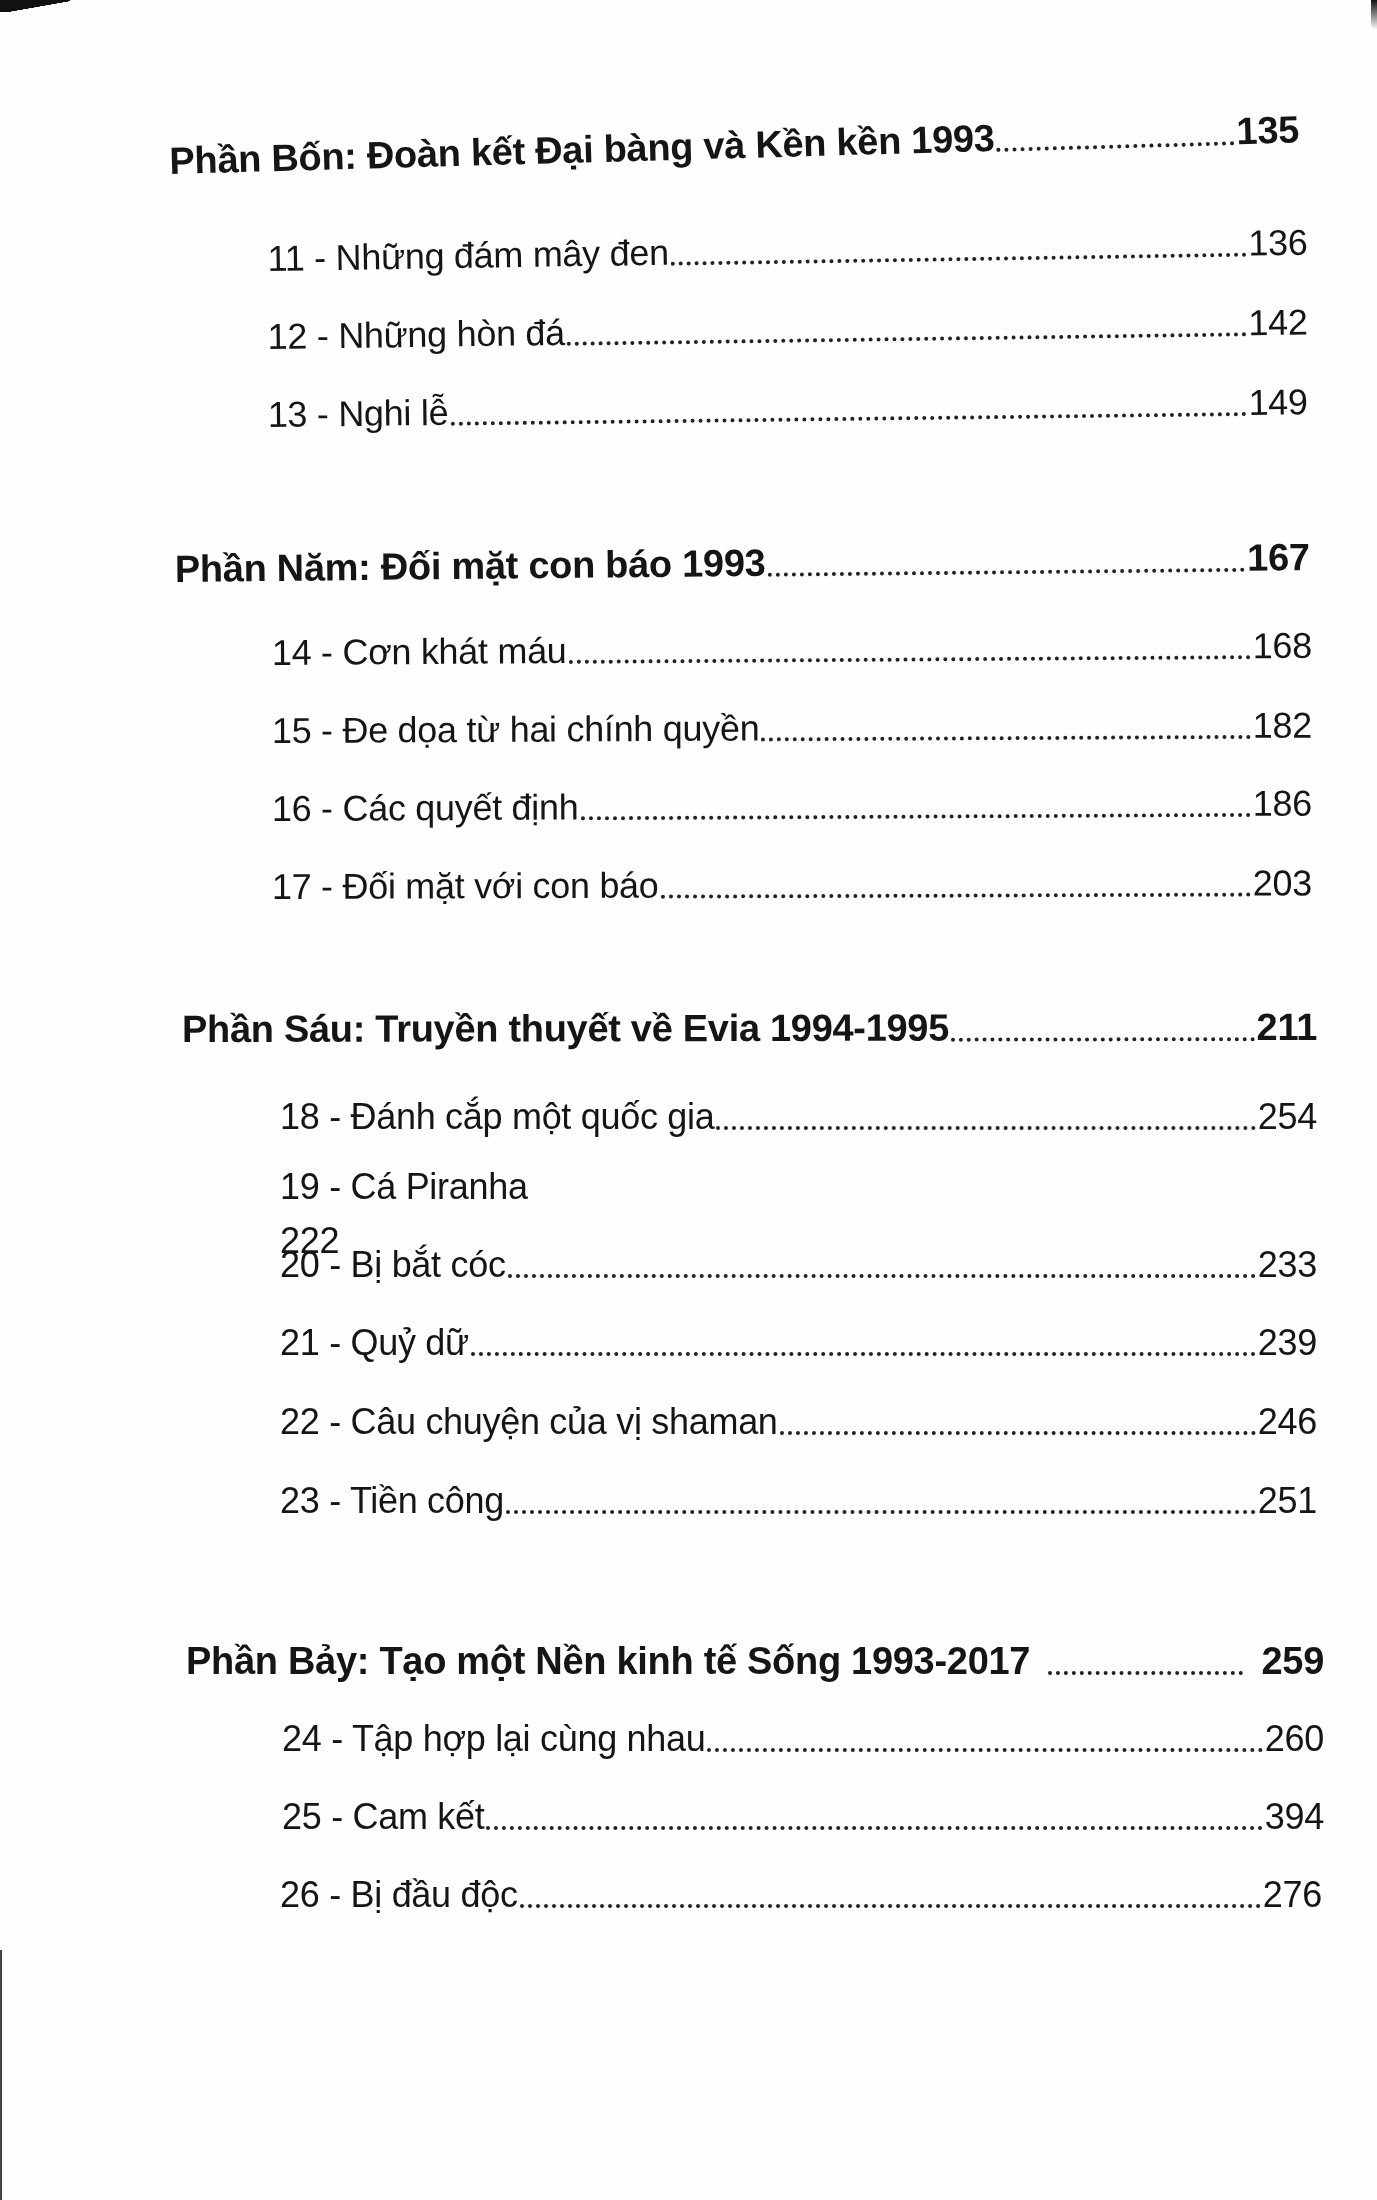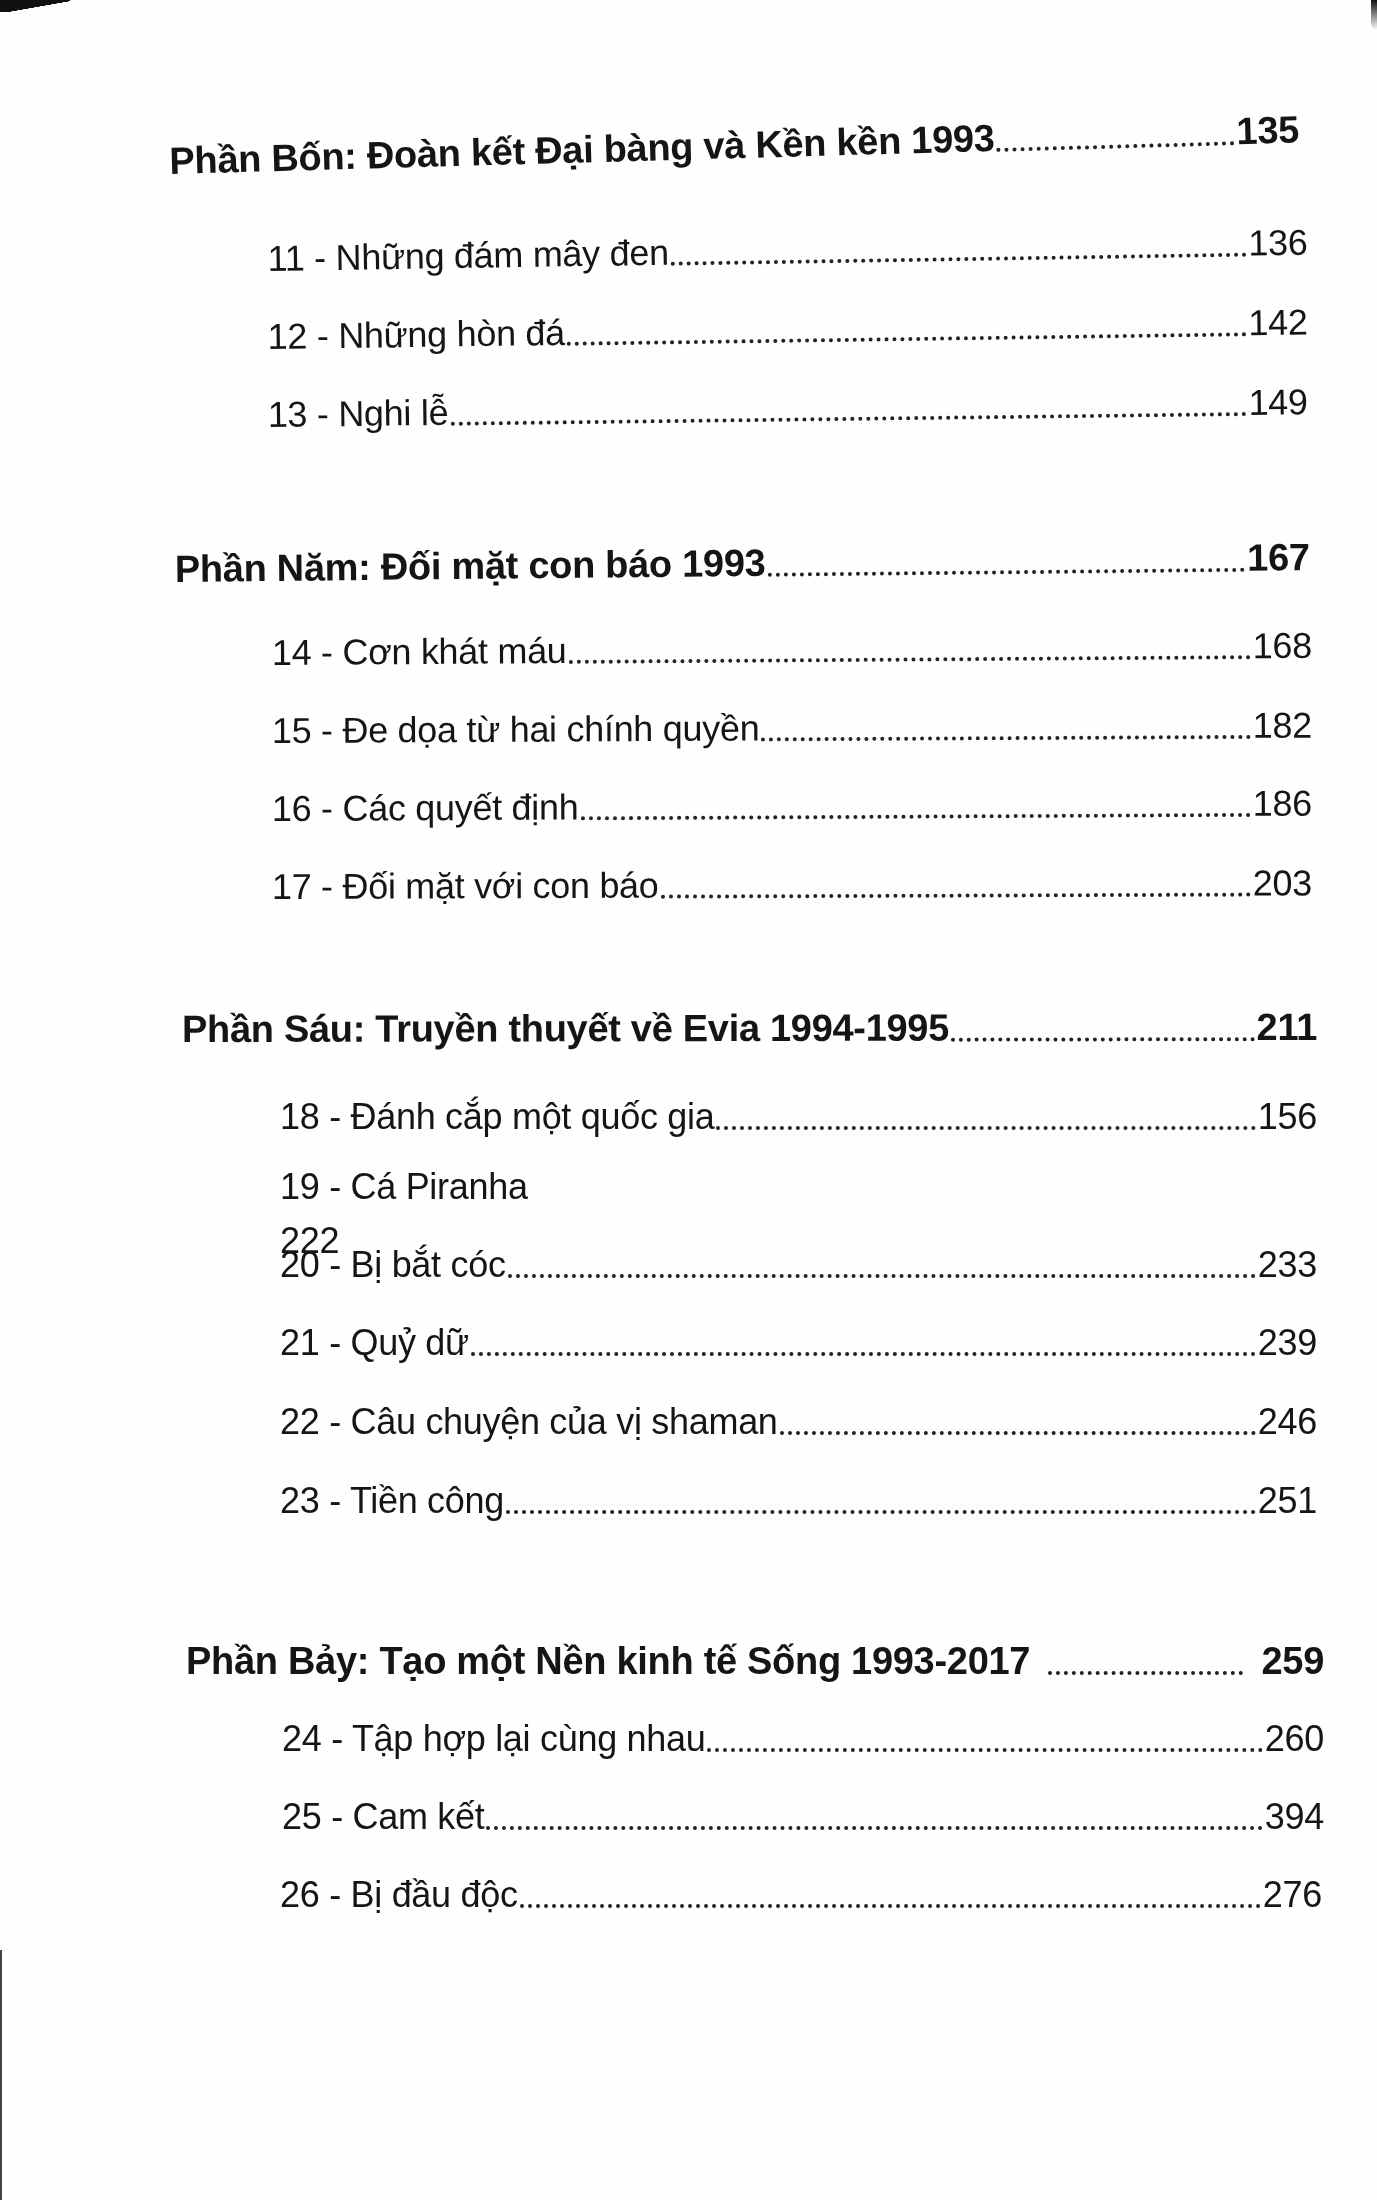--- a/index.html
+++ b/index.html
@@ -134,21 +134,21 @@
     </div>
 
     <div class="row part-row" style="left:182px; top:1008px; width:1135px; transform:rotate(-0.1deg);">
       <span class="title">Phần Sáu: Truyền thuyết về Evia 1994-1995</span>
       <span class="leader"></span>
       <span class="page-num">211</span>
     </div>
     <div class="row chapter-row" style="left:280px; top:1088px; width:1037px;margin-top:8px;">
       <span class="title">18 - Đánh cắp một quốc gia</span>
       <span class="leader"></span>
-      <span class="page-num">156</span>
+      <span class="page-num">254</span>
     </div>
     <div class="row chapter-row" style="left:280px; top:1166px; width:1037px;flex-direction:column;">
       <span class="title">19 - Cá Piranha</span>
       <span class="leader"></span>
       <span class="page-num">222</span>
     </div>
     <div class="row chapter-row" style="left:280px; top:1244px; width:1037px;justify-content:space-between;">
       <span class="title">20 - Bị bắt cóc</span>
       <span class="leader"></span>
       <span class="page-num">233</span>

